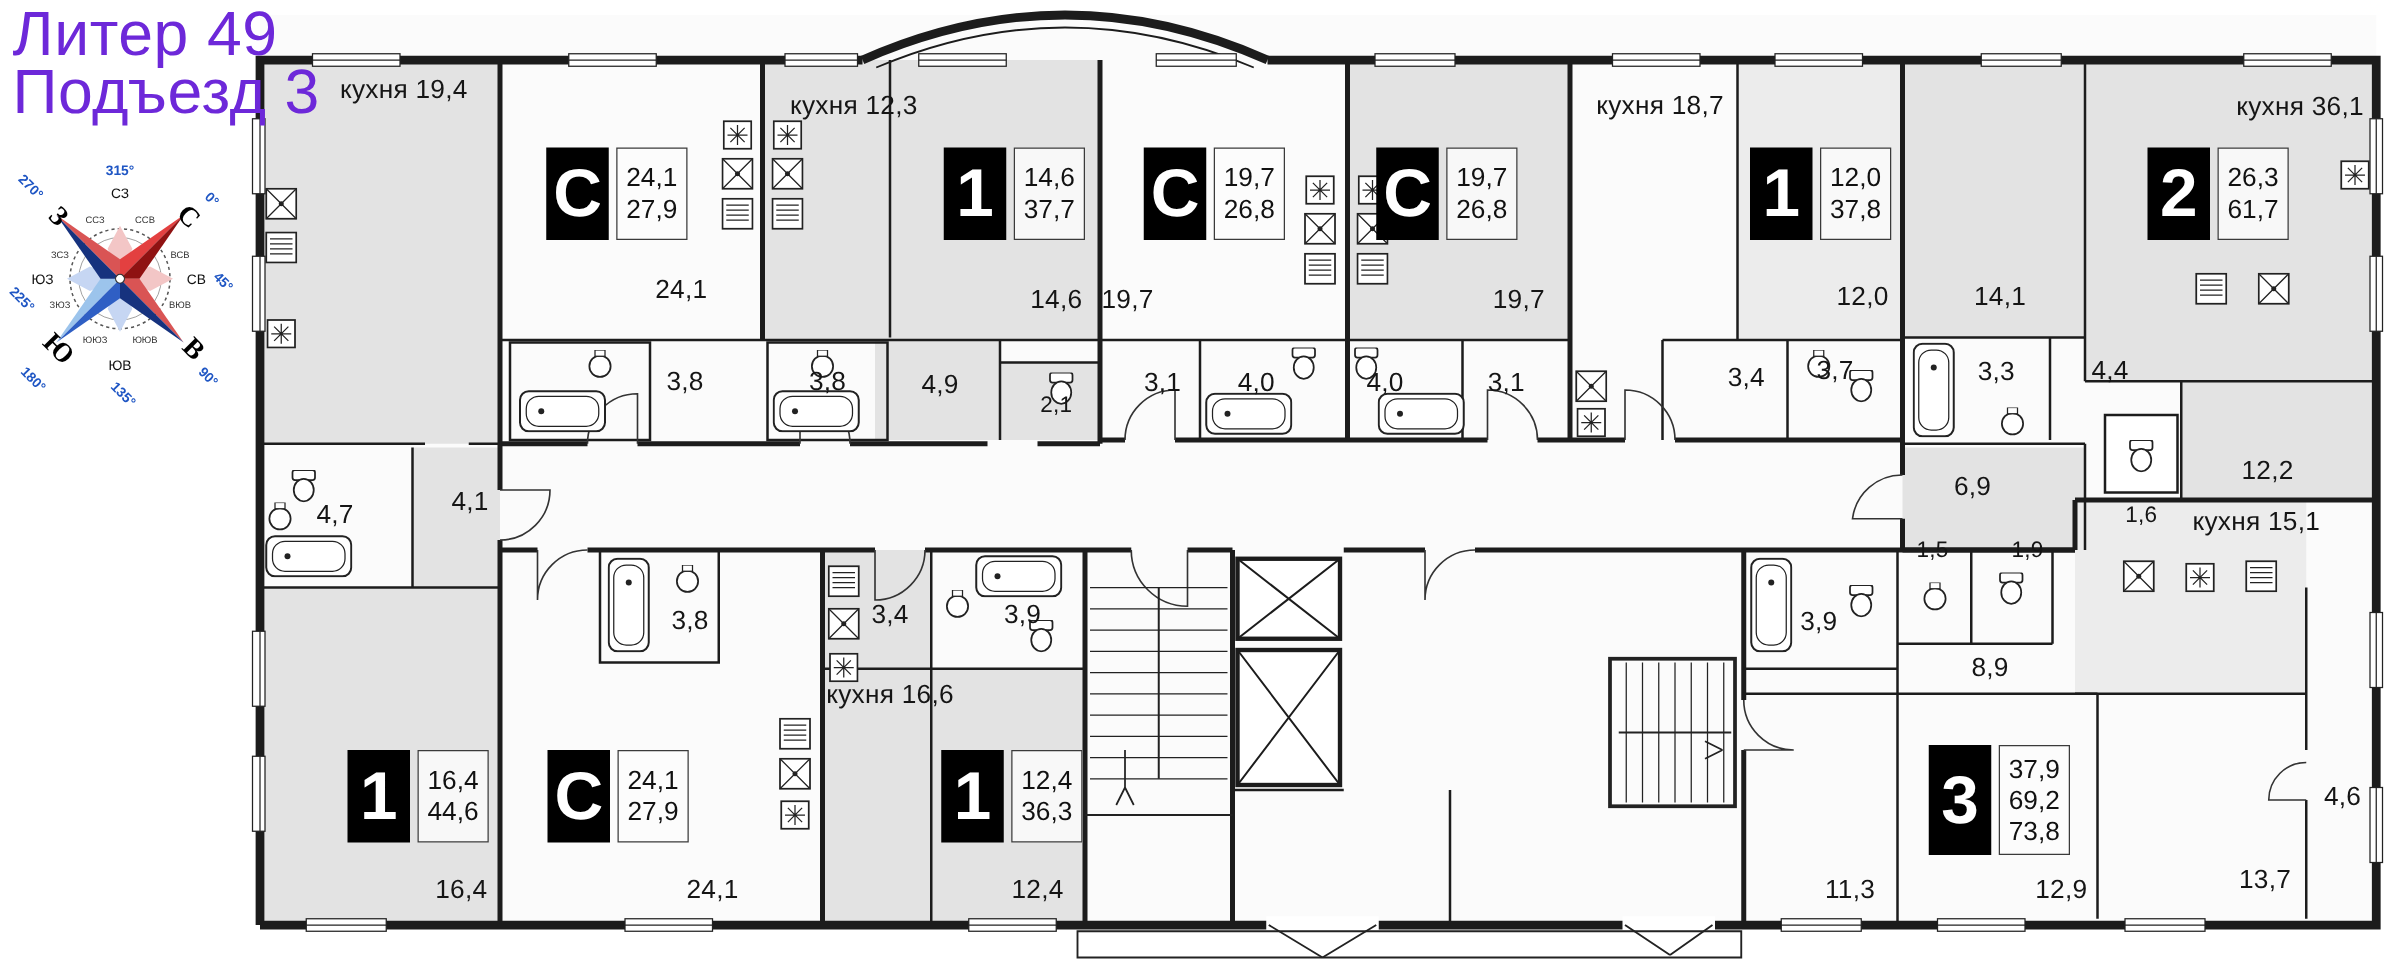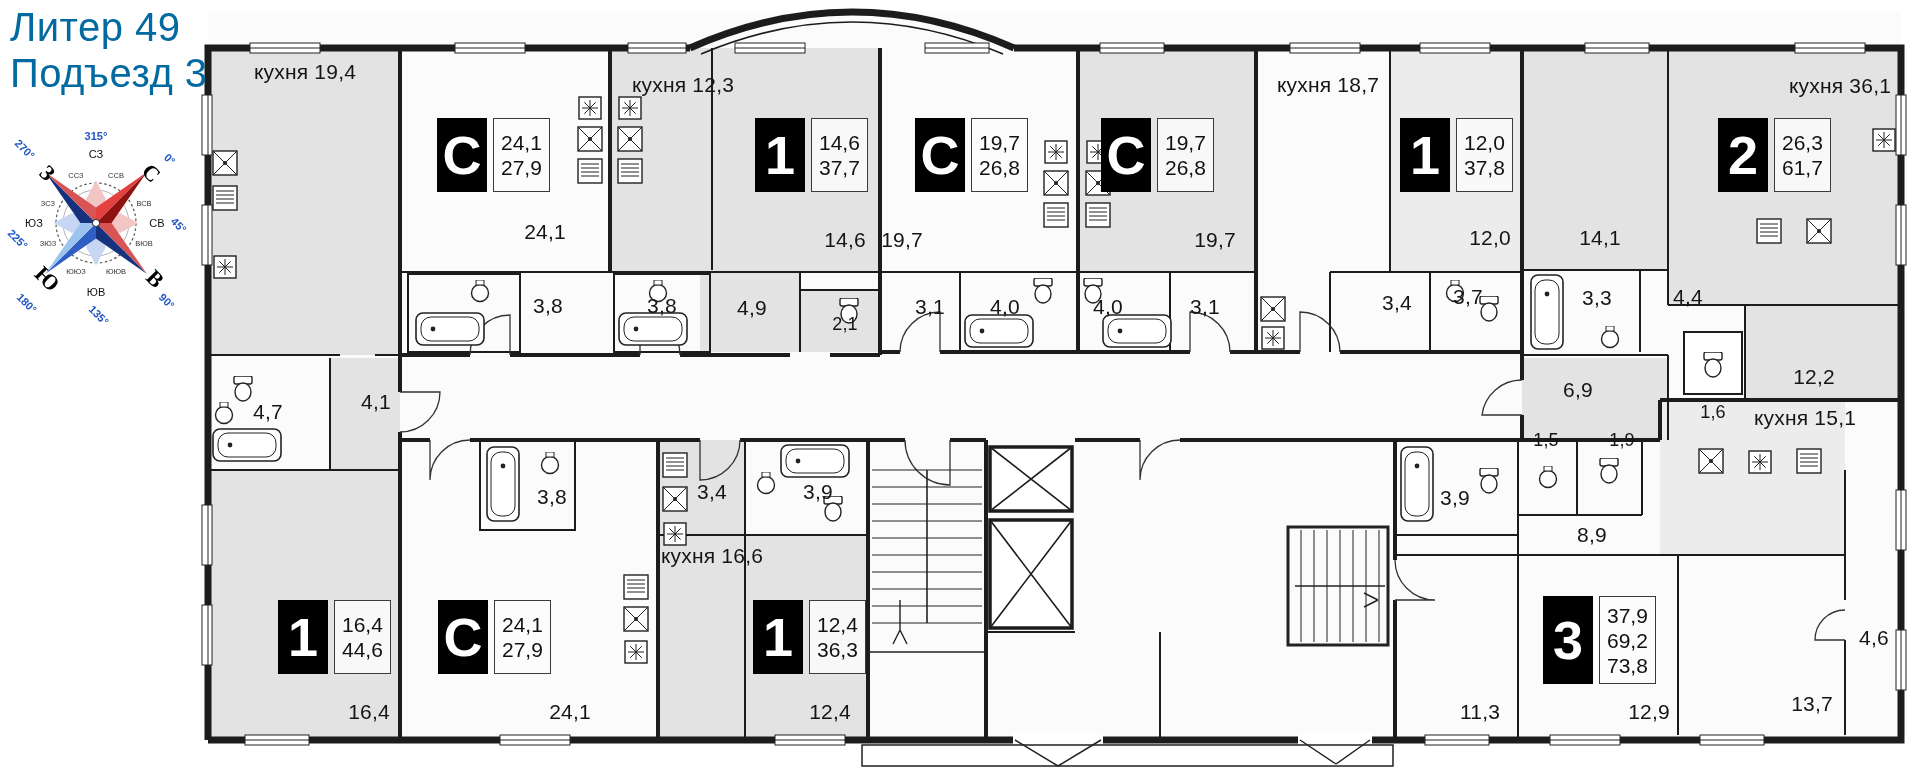--- a/index.html
+++ b/index.html
@@ -1,19 +1,19 @@
 <!DOCTYPE html>
 <html><head>
 <meta charset="utf-8">
 <style>
   html,body{margin:0;padding:0;background:#fff;}
   body{width:1920px;height:768px;overflow:hidden;font-family:"Liberation Sans",sans-serif;}
   .canvas{position:relative;width:1920px;height:768px;background:#fff;}
   .plan-svg{position:absolute;left:0;top:0;}
-  .hdr{position:absolute;left:10px;top:4px;font-size:40px;line-height:46px;color:#0369a1;letter-spacing:.5px;}
+  .hdr{position:absolute;left:10px;top:4px;font-size:50px;line-height:46px;color:#6d28d9;letter-spacing:.5px;}
   .compass-svg{position:absolute;left:4px;top:128px;}
   .lbl{position:absolute;transform:translate(-50%,-50%);font-size:21px;color:#151515;white-space:nowrap;letter-spacing:.2px;}
   .lbl.sm{font-size:18px;text-align:right;}
   .badge{position:absolute;display:flex;align-items:flex-start;}
   .badge .bx{width:50px;height:74px;background:#000;color:#fff;display:flex;align-items:center;justify-content:center;font-size:54px;font-weight:bold;}
   .badge .vals{border:1.5px solid #3a3a3a;background:rgba(252,252,252,.85);padding:3px 7px;margin-left:6px;display:flex;flex-direction:column;justify-content:center;font-size:21px;line-height:25px;color:#111;min-height:66px;}
   .badge.three .bx{height:88px;}
   .badge.three .vals{min-height:80px;}
 </style>
 </head>
@@ -463,21 +463,21 @@
   </div>
   <div class="badge three" style="left:1543px;top:596px">
     <div class="bx">3</div>
     <div class="vals">
         <div>37,9</div>
         <div>69,2</div>
         <div>73,8</div>
       </div>
   </div>
 
-  <div class="lbl" style="left:305px;top:72px">кухня 19,4</div>
+  <div class="lbl" style="left:323px;top:72px">кухня 19,4</div>
   <div class="lbl" style="left:545px;top:232px">24,1</div>
   <div class="lbl" style="left:548px;top:306px">3,8</div>
   <div class="lbl" style="left:683px;top:85px">кухня 12,3</div>
   <div class="lbl" style="left:662px;top:306px">3,8</div>
   <div class="lbl" style="left:752px;top:308px">4,9</div>
   <div class="lbl sm" style="left:845px;top:324px">2,1</div>
   <div class="lbl" style="left:845px;top:240px">14,6</div>
   <div class="lbl" style="left:902px;top:240px">19,7</div>
   <div class="lbl" style="left:930px;top:307px">3,1</div>
   <div class="lbl" style="left:1005px;top:307px">4,0</div>

